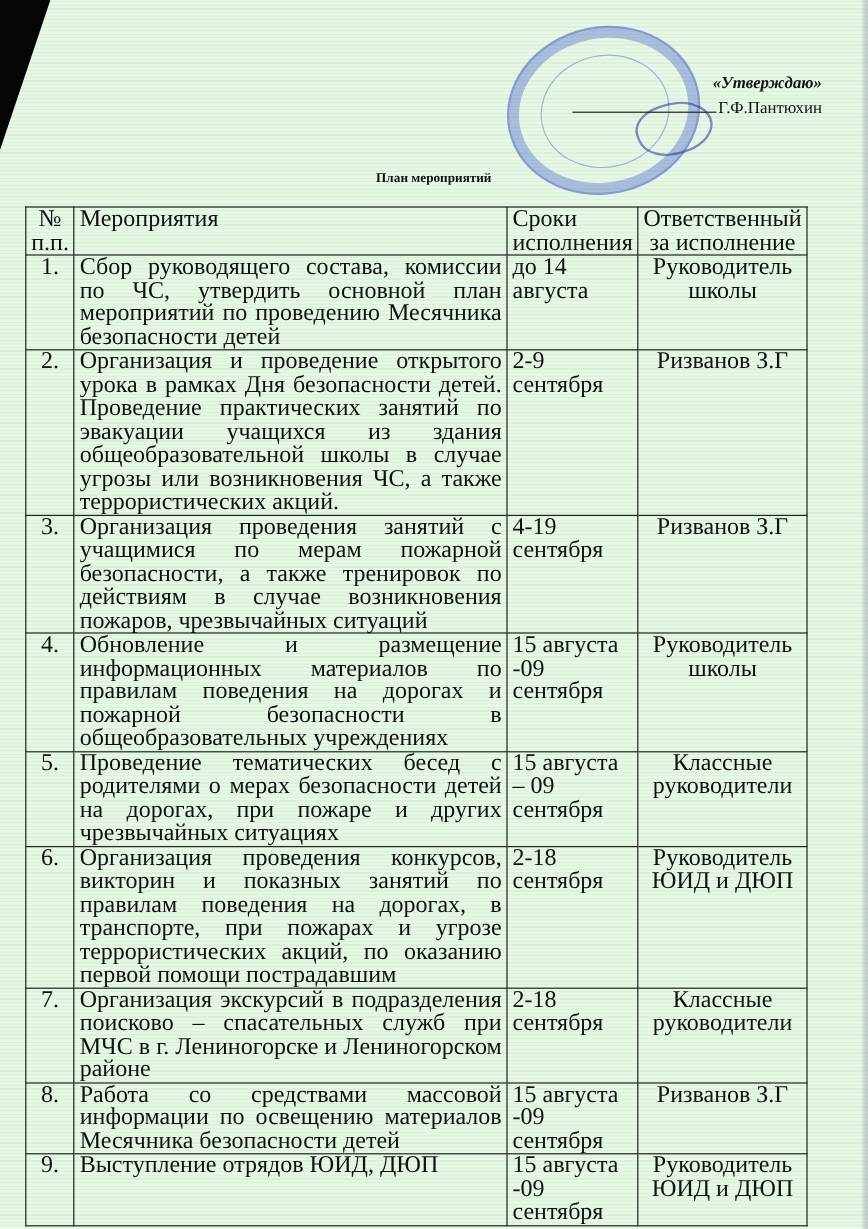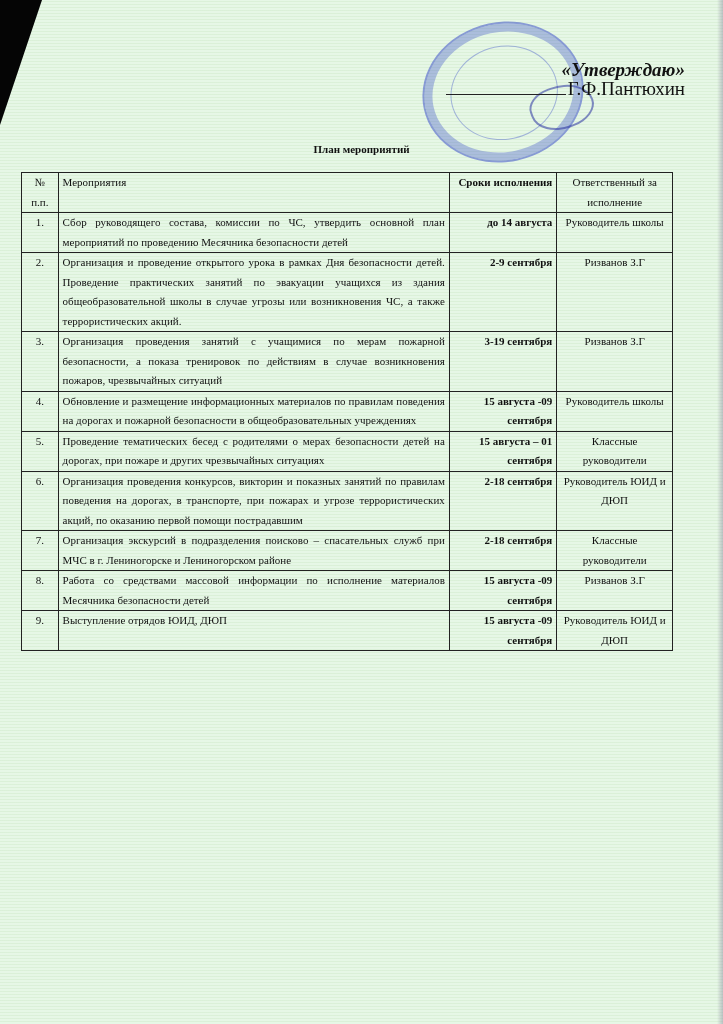--- a/index.html
+++ b/index.html
@@ -13,21 +13,21 @@
   .corner {
     position: absolute; left: 0; top: 0; width: 0; height: 0;
     border-top: 125px solid #050505; border-right: 42px solid transparent;
   }
   .right-edge {
     position: absolute; right: 0; top: 0; width: 6px; height: 1024px;
     background: linear-gradient(90deg, rgba(190,190,200,0.0), rgba(140,140,160,0.5));
   }
   .approve {
     position: absolute; right: 38px; top: 60px; text-align: right;
-    font-size: 19px; line-height: 19px;
+    font-size: 14px; line-height: 19px;
   }
   .approve .a-title { font-style: italic; font-weight: bold; }
   .approve .a-sign { display: inline-block; }
   .approve .sig-line { display: inline-block; width: 120px; border-bottom: 1px solid #222; margin-right: 2px; height: 14px; vertical-align: baseline; }
   .stamp {
     position: absolute; left: 422px; top: 22px; width: 158px; height: 136px;
     border-radius: 50%; border: 2px solid rgba(60,80,200,0.55);
     box-shadow: inset 0 0 0 6px rgba(255,255,255,0), inset 0 0 0 8px rgba(60,80,200,0.35);
     transform: rotate(-12deg);
   }
@@ -39,27 +39,27 @@
     position: absolute; left: 530px; top: 85px; width: 60px; height: 40px;
     border: 2px solid rgba(40,50,160,0.55); border-radius: 40% 60% 45% 55%;
     transform: rotate(-20deg);
   }
   .title {
     position: absolute; top: 141px; left: 0; width: 723px; text-align: center;
     font-weight: bold; font-size: 11px; line-height: 17px;
   }
   table {
     position: absolute; left: 21px; top: 172px; width: 652px;
-    border-collapse: collapse; font-size: 11px; line-height: 19.5px;
+    border-collapse: collapse; font-size: 20px; line-height: 19.5px;
   }
   td, th { border: 1px solid #222; vertical-align: top; padding: 0 4px; }
   th { font-weight: normal; text-align: center; }
   .c-num { width: 28px; text-align: center; }
   .c-act { width: 393px; text-align: justify; margin-top: 44px; }
-  .c-date { width: 100px; text-align: right; font-weight: bold; }
+  .c-date { width: 100px; text-align: left; }
   .c-resp { width: 108px; text-align: center; }
 </style>
 </head>
 <body>
 
 <div class="corner"></div>
 <div class="right-edge"></div>
 
 <div class="stamp">
     <div class="stamp-inner"></div>
@@ -92,51 +92,51 @@
         <td class="c-resp">Руководитель школы</td>
       </tr>
       <tr>
         <td class="c-num">2.</td>
         <td class="c-act">Организация и проведение открытого урока в рамках Дня безопасности детей. Проведение практических занятий по эвакуации учащихся из здания общеобразовательной школы в случае угрозы или возникновения ЧС, а также террористических акций.</td>
         <td class="c-date">2-9 сентября</td>
         <td class="c-resp">Ризванов З.Г</td>
       </tr>
       <tr>
         <td class="c-num">3.</td>
-        <td class="c-act">Организация проведения занятий с учащимися по мерам пожарной безопасности, а показа тренировок по действиям в случае возникновения пожаров, чрезвычайных ситуаций</td>
-        <td class="c-date">3-19 сентября</td>
+        <td class="c-act">Организация проведения занятий с учащимися по мерам пожарной безопасности, а также тренировок по действиям в случае возникновения пожаров, чрезвычайных ситуаций</td>
+        <td class="c-date">4-19 сентября</td>
         <td class="c-resp">Ризванов З.Г</td>
       </tr>
       <tr>
         <td class="c-num">4.</td>
         <td class="c-act">Обновление и размещение информационных материалов по правилам поведения на дорогах и пожарной безопасности в общеобразовательных учреждениях</td>
         <td class="c-date">15 августа -09 сентября</td>
         <td class="c-resp">Руководитель школы</td>
       </tr>
       <tr>
         <td class="c-num">5.</td>
         <td class="c-act">Проведение тематических бесед  с родителями о мерах безопасности детей на дорогах, при пожаре и  других чрезвычайных ситуациях</td>
-        <td class="c-date">15 августа – 01 сентября</td>
+        <td class="c-date">15 августа – 09 сентября</td>
         <td class="c-resp">Классные руководители</td>
       </tr>
       <tr>
         <td class="c-num">6.</td>
         <td class="c-act">Организация проведения конкурсов, викторин и показных занятий по правилам поведения на дорогах, в транспорте, при пожарах и угрозе террористических акций, по оказанию первой помощи пострадавшим</td>
         <td class="c-date">2-18 сентября</td>
         <td class="c-resp">Руководитель ЮИД и ДЮП</td>
       </tr>
       <tr>
         <td class="c-num">7.</td>
         <td class="c-act">Организация экскурсий в подразделения поисково – спасательных служб при МЧС  в г. Лениногорске и Лениногорском районе</td>
         <td class="c-date">2-18 сентября</td>
         <td class="c-resp">Классные руководители</td>
       </tr>
       <tr>
         <td class="c-num">8.</td>
-        <td class="c-act">Работа со средствами массовой информации по исполнение материалов Месячника безопасности детей</td>
+        <td class="c-act">Работа со средствами массовой информации по освещению материалов Месячника безопасности детей</td>
         <td class="c-date">15 августа -09 сентября</td>
         <td class="c-resp">Ризванов З.Г</td>
       </tr>
       <tr>
         <td class="c-num">9.</td>
         <td class="c-act">Выступление отрядов ЮИД, ДЮП</td>
         <td class="c-date">15 августа -09 сентября</td>
         <td class="c-resp">Руководитель ЮИД и ДЮП</td>
       </tr>
     </tbody>

